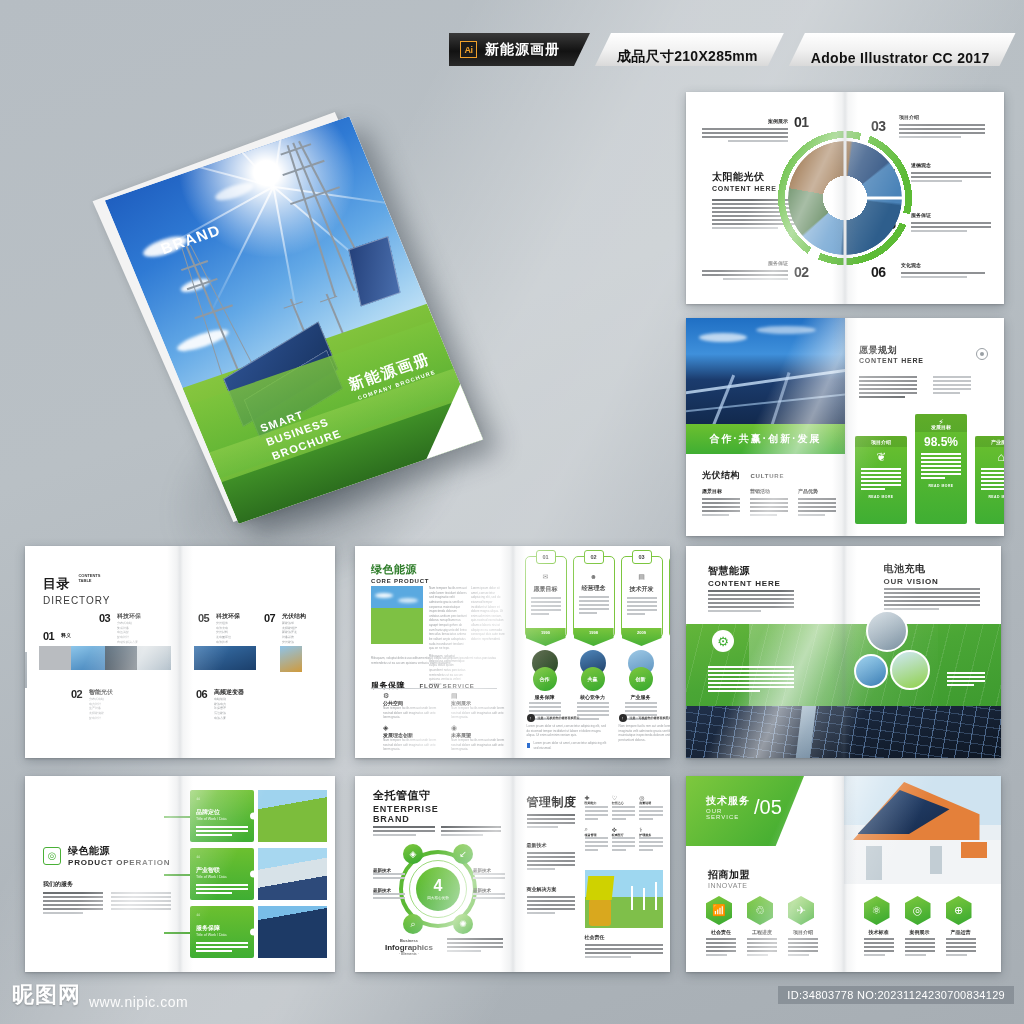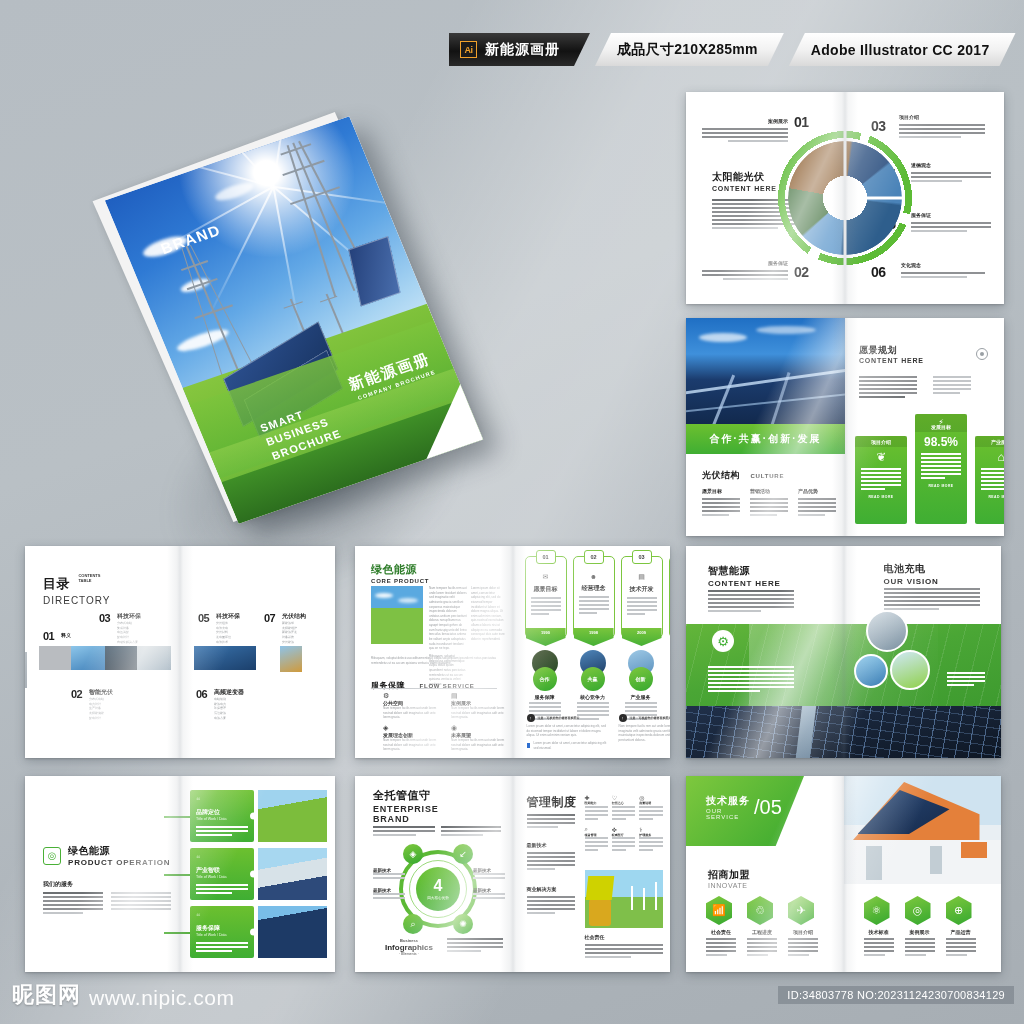--- a/index.html
+++ b/index.html
@@ -17,20 +17,21 @@
   .tb-seg { position:relative; display:flex; align-items:center; height:33px; }
   .tb-dark {
     background:linear-gradient(180deg,#3a3a3a 0%,#121212 55%,#2a2a2a 100%);
     padding:0 30px 0 11px; color:#fff;
     clip-path: polygon(0 0, 100% 0, calc(100% - 16px) 100%, 0 100%);
   }
   .tb-light {
     background:linear-gradient(180deg,#ffffff 0%,#f2f2f2 50%,#d9d9d9 100%);
     color:#111; padding:0 26px 0 22px; margin-left:5px;
     clip-path: polygon(16px 0, 100% 0, calc(100% - 16px) 100%, 0 100%);
+    align-items: flex-end;
   }
   .ai-badge {
     width:17px;height:17px;border:1.2px solid #f0a02a;color:#f0a02a;
     background:#1b1b1b;font-size:9px;font-weight:bold;display:flex;
     align-items:center;justify-content:center;margin-right:8px;letter-spacing:-.5px;
   }
   .tb-dark .tb-txt { font-size:14px; font-weight:bold; letter-spacing:1px; }
   .tb-light .tb-txt { font-size:14px; font-weight:bold; letter-spacing:.3px; }
 
   
@@ -132,21 +133,21 @@
      display:flex; justify-content:center; padding-top:2px; font-weight:bold;}
   .circ{ border-radius:50%; }
   .hexicon{ width:26px; height:29px; background:linear-gradient(160deg,#7ec83e,#35a82f);
      clip-path:polygon(50% 0,100% 25%,100% 75%,50% 100%,0 75%,0 25%);
      display:flex; align-items:center; justify-content:center; color:#fff; font-size:11px;}
 
   
   #wm { position:absolute; left:12px; bottom:14px; display:flex; align-items:flex-end; gap:8px;}
   #wm .cn{ font-size:22px; font-weight:bold; color:#fff; letter-spacing:1px;
      text-shadow:0 1px 2px rgba(0,0,0,.25);}
-  #wm .url{ font-size:21px; color:#fff; letter-spacing:.5px; opacity:.95; }
+  #wm .url{ font-size:14px; color:#fff; letter-spacing:.5px; opacity:.95; }
   #idbox{ position:absolute; right:10px; bottom:20px; background:rgba(120,128,136,.62);
      color:#fff; font-size:11px; padding:3px 9px; letter-spacing:.3px;}
 </style>
 </head>
 <body>
 
 <div class="topbar">
   <div class="tb-seg tb-dark">
     <span class="ai-badge">Ai</span>
     <span class="tb-txt">新能源画册</span>

